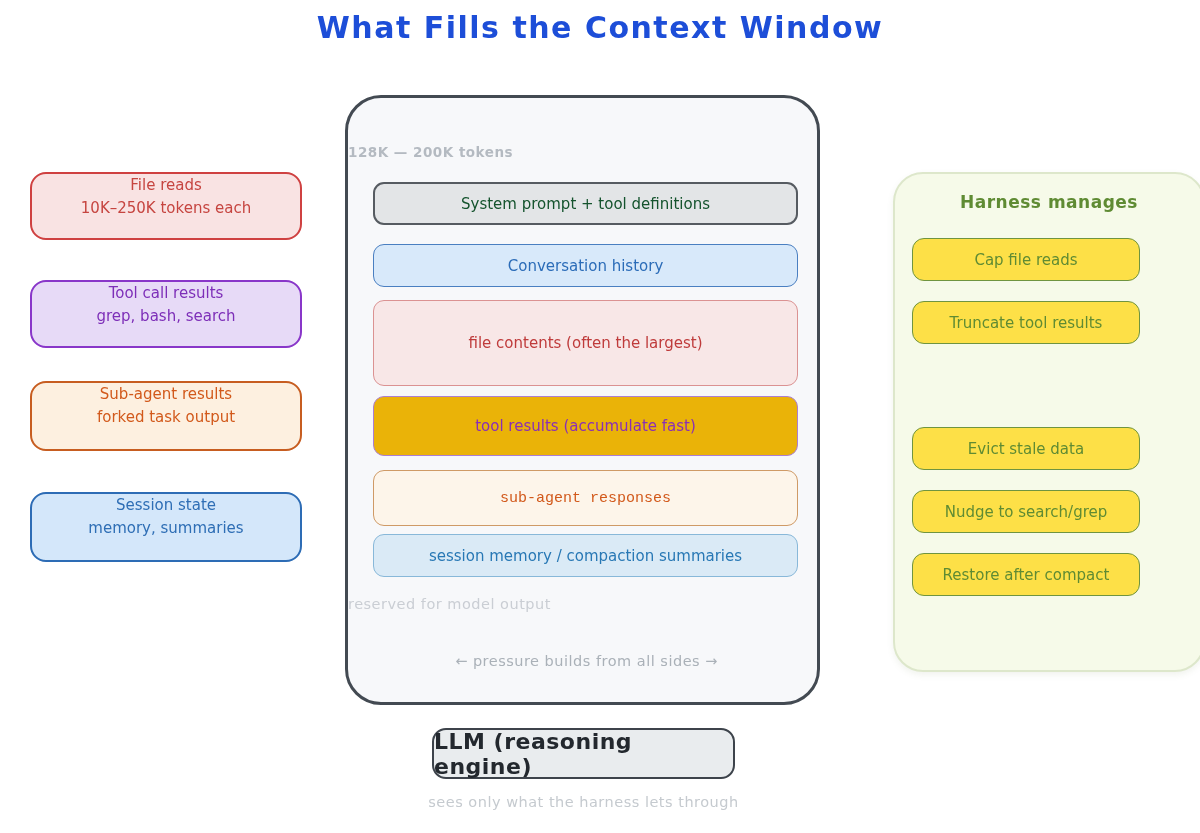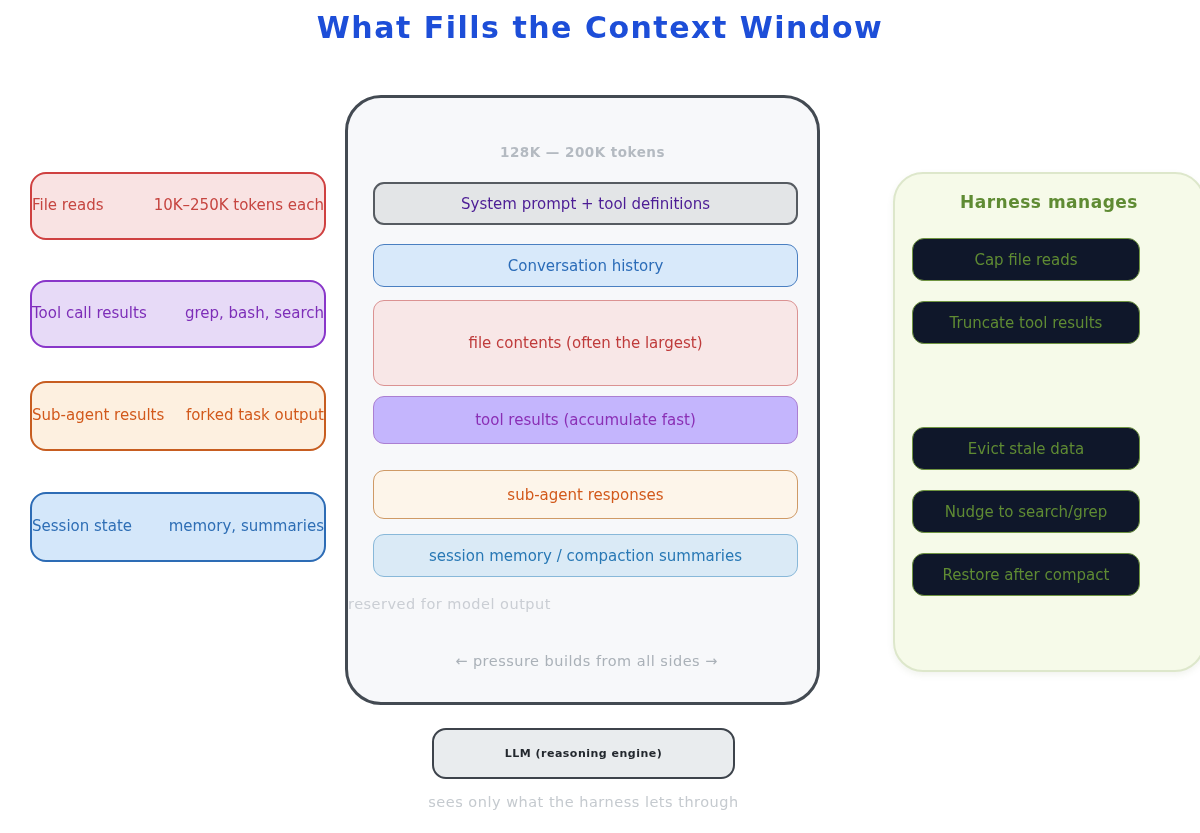--- a/index.html
+++ b/index.html
@@ -15,25 +15,25 @@
   
   .main-title {
     position: absolute; left: 0; right: 0; top: 10px;
     text-align: center;
     font-size: 30px; font-weight: 700;
     color: #1d4ed8; letter-spacing: 1.5px;
   }
 
   
   .src-box {
-    position: absolute; left: 30px; width: 296px;
+    position: absolute; left: 30px; width: 272px;
     box-sizing: border-box;
     border-radius: 16px;
-    display: flex; flex-direction: row;
-    align-items: center; justify-content: space-between;
+    display: flex; flex-direction: column;
+    align-items: center; justify-content: flex-start;
     text-align: center;
     font-size: 15px; line-height: 1.55; font-weight: 500;
   }
   .src-red    { top: 172px; height: 68px; border: 2.5px solid #cf4141; background: #f9e3e3; color: #c64540; }
   .src-purple { top: 280px; height: 68px; border: 2.5px solid #8936c9; background: #e7daf7; color: #7d2eb8; }
   .src-orange { top: 381px; height: 70px; border: 2.5px solid #c75d20; background: #fdf0e0; color: #d2591b; }
   .src-blue   { top: 492px; height: 70px; border: 2.5px solid #2d6cb5; background: #d4e7fa; color: #2e6eb5; }
 
   
   .context-panel {
@@ -45,37 +45,37 @@
     background: #f7f8fa;
   }
   .cw-title {
     position: absolute; left: 0; right: 0; top: 16px;
     text-align: center;
     font-size: 21px; font-weight: 700; color: #393f46;
     letter-spacing: 1px;
   }
   .cw-subtitle {
     position: absolute; left: 0; right: 0; top: 46px;
-    text-align: center;
+    text-align: left;
     font-size: 13.5px; font-weight: 600; color: #b4bac1;
     letter-spacing: 0.5px;
   }
   .layer {
     position: absolute; left: 25px; width: 425px;
     box-sizing: border-box;
     border-radius: 11px;
     display: flex; align-items: center; justify-content: center;
     text-align: center;
     font-size: 15px; font-weight: 500;
   }
-  .layer-gray      { top: 84px;  height: 43px; border: 2px   solid #565b61; background: #e3e5e7; color: #4c1d95; }
+  .layer-gray      { top: 84px;  height: 43px; border: 2px   solid #565b61; background: #e3e5e7; color: #14532d; }
   .layer-blue      { top: 146px; height: 43px; border: 1.5px solid #4a7fc1; background: #d8e9fa; color: #2b6cb8; }
   .layer-red       { top: 202px; height: 86px; border: 1.5px solid #db9292; background: #f8e7e7; color: #bf3b3b; }
-  .layer-purple    { top: 298px; height: 48px; border: 1.5px solid #ab7fd2; background: #c4b5fd; color: #8a2fb5; }
-  .layer-orange    { top: 372px; height: 49px; border: 1.5px solid #cf9a66; background: #fdf5ea; color: #d2591b; }
+  .layer-purple    { top: 298px; height: 60px; border: 1.5px solid #ab7fd2; background: #eab308; color: #8a2fb5; }
+  .layer-orange    { top: 372px; height: 56px; border: 1.5px solid #cf9a66; background: #fdf5ea; color: #d2591b; font-family: Liberation Mono, monospace; }
   .layer-lightblue { top: 436px; height: 43px; border: 1.5px solid #88b8d9; background: #daeaf6; color: #2878b5; }
 
   .reserved-note {
     position: absolute; left: 0; right: 0; top: 498px;
     text-align: left;
     font-size: 14.5px; font-weight: 500; color: #caced4;
     letter-spacing: 0.5px;
   }
   .pressure-note {
     position: absolute; left: 0; right: 0; top: 555px;
@@ -98,39 +98,39 @@
   .harness-title {
     position: absolute; left: 0; right: 0; top: 18px;
     text-align: center;
     font-size: 17px; font-weight: 700; color: #5f8b33;
     letter-spacing: 0.5px;
   }
   .harness-item {
     position: absolute; left: 17px; width: 228px; height: 43px;
     box-sizing: border-box;
     border: 1.5px solid #6f9440;
-    background: #0f172a;
+    background: #fde047;
     border-radius: 12px;
     display: flex; align-items: center; justify-content: center;
     text-align: center;
     font-size: 15px; font-weight: 500; color: #5f8b33;
   }
   .hi-0 { top: 64px; }  .hi-1 { top: 127px; } .hi-2 { top: 190px; }
   .hi-3 { top: 253px; } .hi-4 { top: 316px; } .hi-5 { top: 379px; }
 
   
   .llm-box {
     position: absolute; left: 432px; top: 728px;
     width: 303px; height: 51px;
     box-sizing: border-box;
     border: 2.5px solid #3d434b;
     background: #e9ecee;
     border-radius: 14px;
     display: flex; align-items: center; justify-content: center;
-    font-size: 11px; font-weight: 600; color: #23282e;
+    font-size: 22px; font-weight: 600; color: #23282e;
     letter-spacing: 0.5px;
   }
   .llm-caption {
     position: absolute; left: 352px; top: 794px; width: 463px;
     text-align: center;
     font-size: 14.5px; font-weight: 500; color: #c5cacf;
     letter-spacing: 0.5px;
   }
 </style>
 </head>

